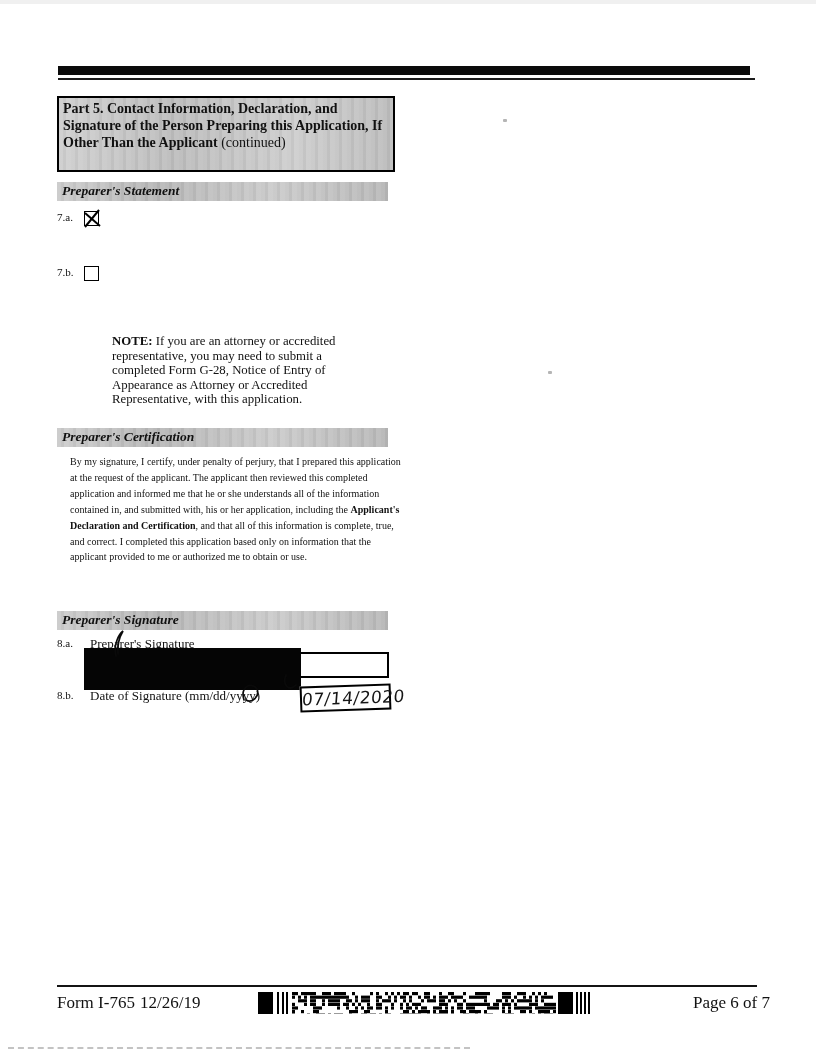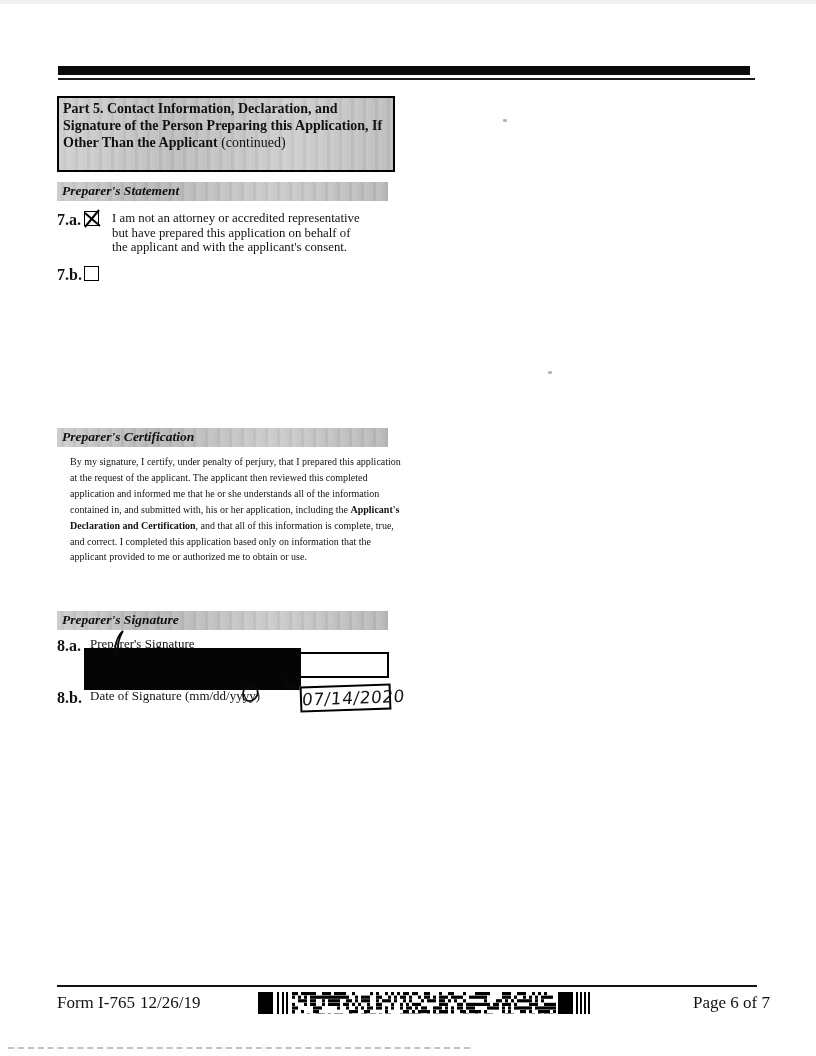--- a/index.html
+++ b/index.html
@@ -33,21 +33,21 @@
   .section-bar{
     position:absolute;left:57px;width:331px;height:19px;
     box-sizing:border-box;
     background:
       linear-gradient(90deg, rgba(255,255,255,.16), rgba(0,0,0,.06) 30%, rgba(255,255,255,.12) 65%, rgba(0,0,0,.05)),
       repeating-linear-gradient(90deg,#c4c4c4 0 4px,#bbbbbb 4px 7px,#c8c8c8 7px 12px);
     font-size:13.5px;font-weight:bold;font-style:italic;
     padding:1px 0 0 5px;
   }
 
-  .num{position:absolute;left:57px;font-weight:bold;font-size:16px;}
+  .num{position:absolute;left:57px;font-weight:normal;font-size:11px;}
   .body-text{font-size:12.8px;line-height:14.6px;}
   .item-text{position:absolute;left:112px;width:254px;}
 
   .checkbox{
     position:absolute;left:84px;width:15px;height:15px;
     border:1.5px solid #000;box-sizing:border-box;background:#fff;
   }
   .checkbox svg{position:absolute;left:-3px;top:-4px;overflow:visible;}
   .inline-box{
     display:inline-block;width:13px;height:12px;
@@ -109,25 +109,25 @@
     <span>Preparer's Statement</span>
   </div>
 
   <div class="num" style="top:207px;">7.a.</div>
   <div class="checkbox" style="top:207px;">
     <svg width="21" height="23">
       <line x1="3" y1="5" x2="18" y2="18" stroke="#000" stroke-width="2"></line>
       <line x1="17" y1="2" x2="3" y2="19" stroke="#000" stroke-width="2"></line>
     </svg>
   </div>
-  <div class="item-text body-text" style="top:207px;">I am not an attorney or accredited representative but have prepared this application on behalf of the applicant and with the applicant's consent.</div>
 
   <div class="num" style="top:262px;">7.b.</div>
   <div class="checkbox" style="top:262px;"></div>
 
+  <div class="note-block body-text"><b>NOTE:</b><span> If you are an attorney or accredited representative, you may need to submit a completed Form G-28, Notice of Entry of Appearance as Attorney or Accredited Representative, with this application.</span></div>
 
   <div class="section-bar" style="top:424px;">
     <span>Preparer's Certification</span>
   </div>
   <div class="cert-text"><span>By my signature, I certify, under penalty of perjury, that I prepared this application at the request of the applicant.  The applicant then reviewed this completed application and informed me that he or she understands all of the information contained in, and submitted with, his or her application, including the </span><b>Applicant's Declaration and Certification</b><span>, and that all of this information is complete, true, and correct.  I completed this application based only on information that the applicant provided to me or authorized me to obtain or use.</span></div>
 
   <div class="section-bar" style="top:607px;">
     <span>Preparer's Signature</span>
   </div>
 

